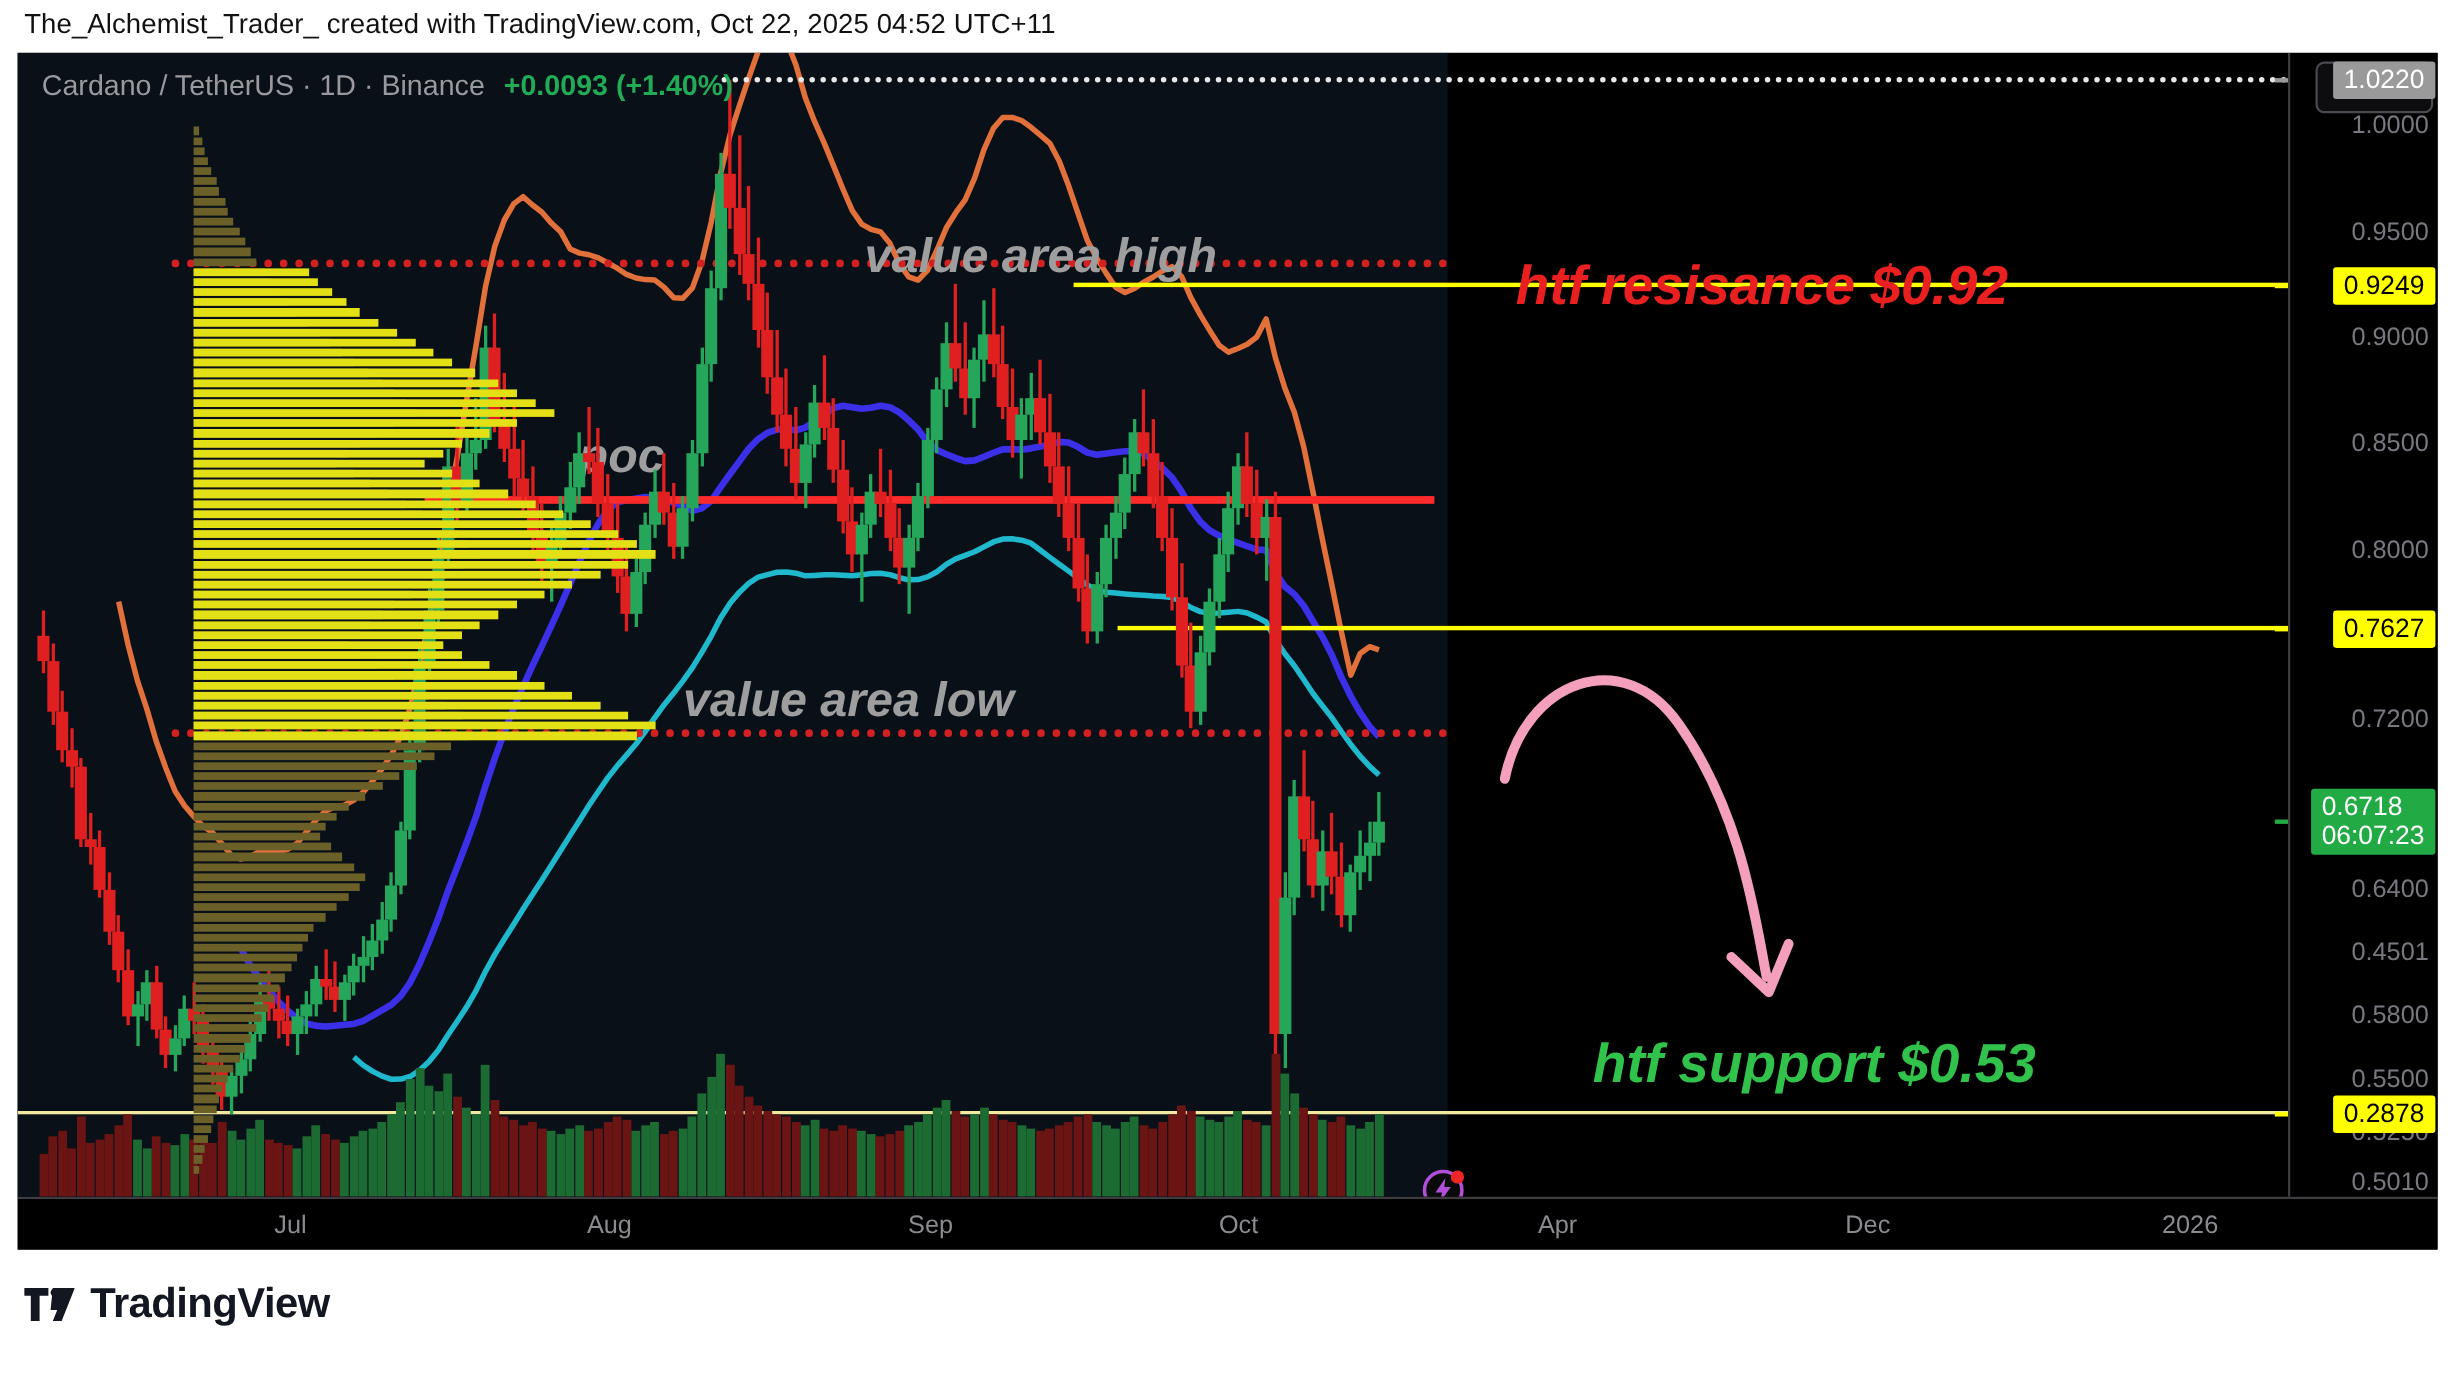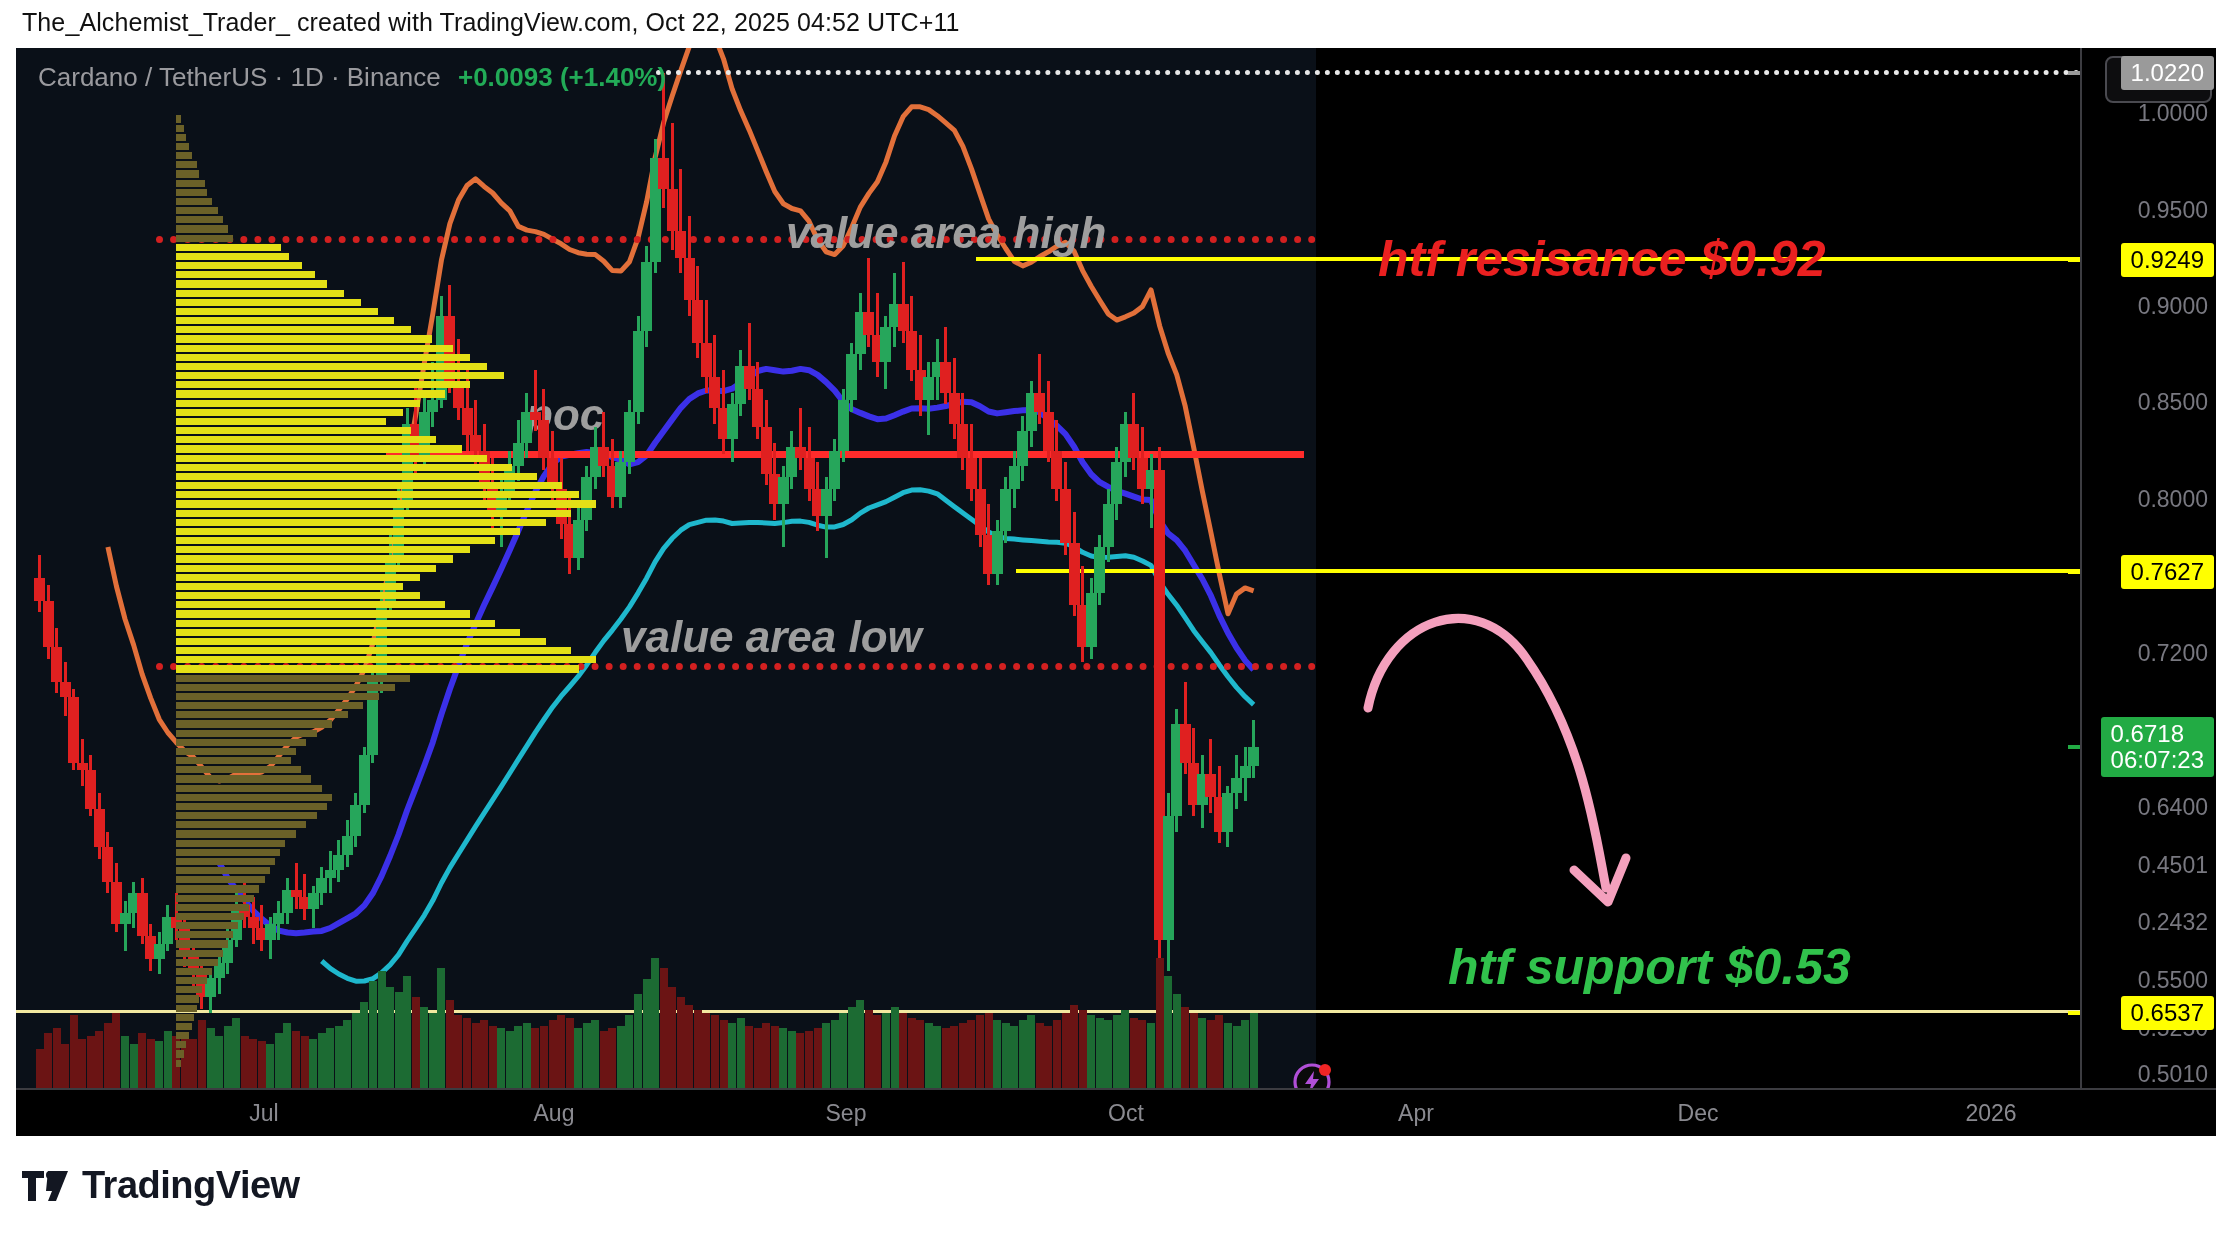--- a/index.html
+++ b/index.html
@@ -1016,33 +1016,33 @@
       <div id="usdt-badge">USDT</div>
     <div class="px" style="top: 52.4074px;">1.0000</div>
         <div class="px" style="top: 148.704px;">0.9500</div>
         <div class="px" style="top: 245px;">0.9000</div>
         <div class="px" style="top: 341.296px;">0.8500</div>
         <div class="px" style="top: 437.593px;">0.8000</div>
         <div class="px" style="top: 591.667px;">0.7200</div>
         <div class="px" style="top: 668.704px;">0.6800</div>
         <div class="px" style="top: 745.741px;">0.6400</div>
         <div class="px" style="top: 803.519px;">0.4501</div>
-        <div class="px" style="top: 861.296px;">0.2432</div>
+        <div class="px" style="top: 861.296px;">0.5800</div>
         <div class="px" style="top: 919.074px;">0.5500</div>
         <div class="px" style="top: 967.222px;">0.5250</div>
         <div class="px" style="top: 1013.44px;">0.5010</div>
         <div class="px-badge gray" style="top: 8.03704px;">1.0220</div>
         <div class="axis-tick" style="top: 23.037px; background: rgb(154, 154, 154);"></div>
         <div class="px-badge yellow" style="top: 195.044px;">0.9249</div>
         <div class="axis-tick" style="top: 210.044px; background: rgb(255, 255, 0);"></div>
         <div class="px-badge yellow" style="top: 507.43px;">0.7627</div>
         <div class="axis-tick" style="top: 522.43px; background: rgb(255, 255, 0);"></div>
         <div class="px-badge green" style="top: 669.496px;">0.6718<br>06:07:23</div>
         <div class="axis-tick" style="top: 697.496px; background: rgb(34, 171, 68);"></div>
-        <div class="px-badge yellow" style="top: 948.274px;">0.6537</div>
+        <div class="px-badge yellow" style="top: 948.274px;">0.2878</div>
         <div class="axis-tick" style="top: 963.274px; background: rgb(255, 255, 0);"></div>
       </div>
 
     <div id="time-axis">
         <div class="tx" style="left: 248px;">Jul</div>
         <div class="tx" style="left: 538px;">Aug</div>
         <div class="tx" style="left: 830px;">Sep</div>
         <div class="tx" style="left: 1110px;">Oct</div>
         <div class="tx" style="left: 1400px;">Apr</div>
         <div class="tx" style="left: 1682px;">Dec</div>

